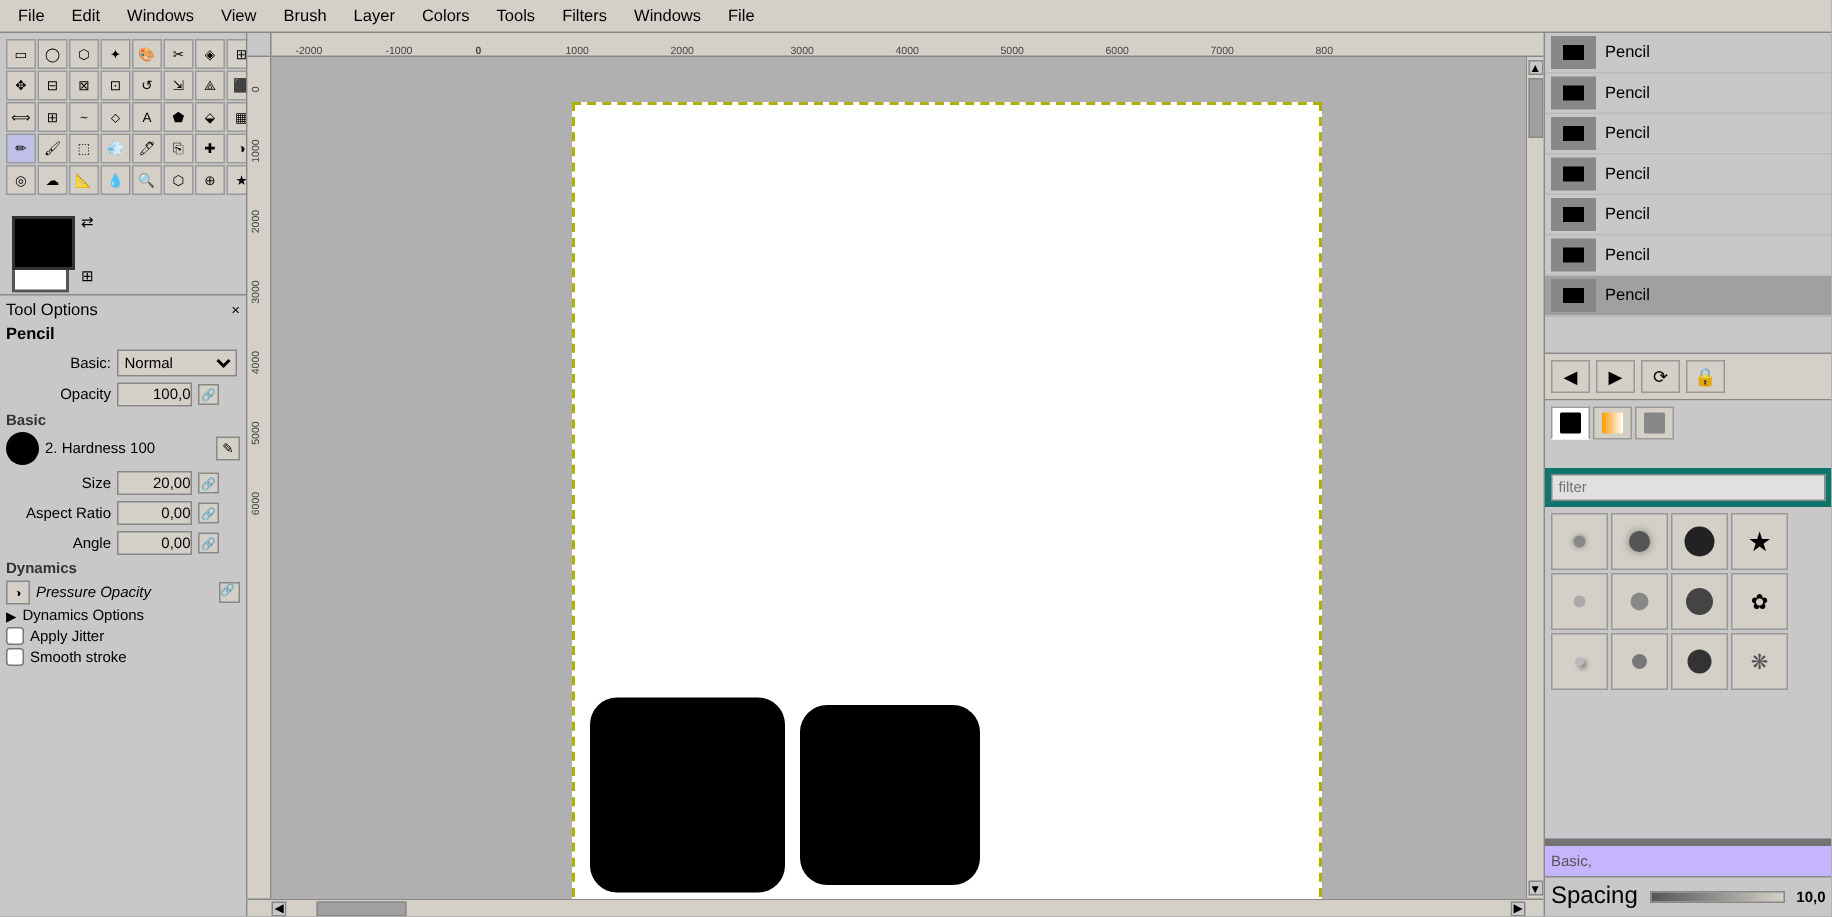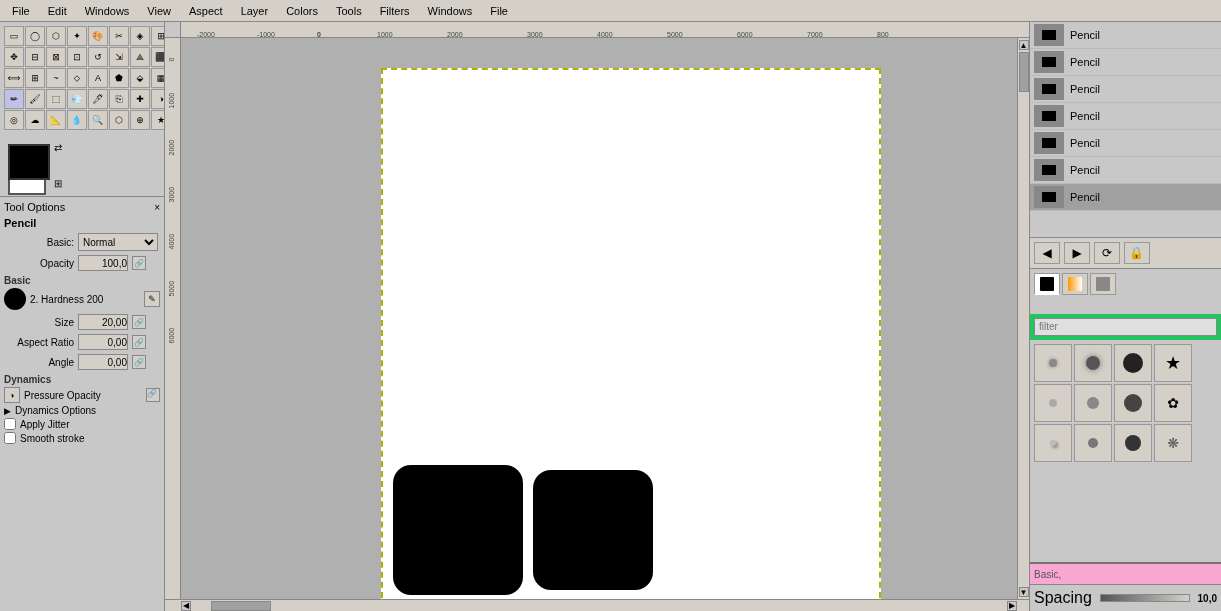--- a/index.html
+++ b/index.html
@@ -35,21 +35,21 @@
     .chain-btn { width: 14px; height: 14px; background: #d4d0c8; border: 1px solid #888; cursor: pointer; font-size: 8px; display: flex; align-items: center; justify-content: center; }
 
     .brush-row { display: flex; align-items: center; gap: 4px; margin-bottom: 4px; }
     .brush-preview { width: 22px; height: 22px; border-radius: 50%; background: #000; flex-shrink: 0; }
     .brush-name { font-size: 10px; flex: 1; }
     .brush-edit-btn { width: 16px; height: 16px; background: #d4d0c8; border: 1px solid #888; cursor: pointer; font-size: 9px; }
 
     .section-label { font-size: 10px; font-weight: bold; color: #333; margin: 2px 0; }
     .dynamics-row { display: flex; align-items: center; gap: 4px; margin-bottom: 2px; }
     .dynamics-icon { width: 16px; height: 16px; background: #d4d0c8; border: 1px solid #888; font-size: 8px; display: flex; align-items: center; justify-content: center; }
-    .dynamics-name { font-size: 10px; flex: 1; }
+    .dynamics-name { font-size: 10px; flex: 1; font-style: italic; }
     .dynamics-chain { width: 14px; height: 14px; background: #d4d0c8; border: 1px solid #888; font-size: 8px; }
 
     .checkbox-row { display: flex; align-items: center; gap: 4px; margin-bottom: 2px; }
     .checkbox-row input { width: 12px; height: 12px; }
     .checkbox-row label { font-size: 10px; }
 
     
     #canvas-area { flex: 1; background: #b0b0b0; display: flex; flex-direction: column; overflow: hidden; position: relative; }
     #ruler-h { height: 16px; background: #d4d0c8; border-bottom: 1px solid #888; display: flex; align-items: center; padding-left: 16px; overflow: hidden; position: relative; }
     #ruler-corner { width: 16px; height: 16px; background: #c8c8c8; border-right: 1px solid #888; border-bottom: 1px solid #888; position: absolute; left: 0; top: 0; }
@@ -74,30 +74,30 @@
     .brush-thumb-inner { background: #000; }
     .brush-list-label { font-size: 11px; }
 
     #brush-nav { display: flex; gap: 4px; padding: 4px; background: #d4d0c8; border-top: 1px solid #888; border-bottom: 1px solid #888; }
     .nav-btn { width: 26px; height: 22px; background: #d4d0c8; border: 1px solid #999; cursor: pointer; display: flex; align-items: center; justify-content: center; font-size: 12px; }
 
     #brush-tabs { display: flex; gap: 2px; padding: 4px 4px 0; background: #c8c8c8; }
     .brush-tab { width: 26px; height: 22px; background: #d4d0c8; border: 1px solid #999; cursor: pointer; display: flex; align-items: center; justify-content: center; }
     .brush-tab.active { background: #fff; border-bottom: 1px solid #fff; }
 
-    #filter-row { padding: 4px; background: #22c55e; margin-top: 19px; }
+    #filter-row { padding: 4px; background: #0f766e; margin-top: 19px; }
     #filter-input { width: 100%; height: 18px; font-size: 10px; background: #e0e0e0; border: 1px solid #888; padding: 0 4px; }
 
     #selected-brush-info { padding: 4px; background: #c8c8c8; border-top: 1px solid #888; font-size: 10px; font-weight: bold; }
 
     #brush-grid-area { flex: 1; background: #c8c8c8; overflow: hidden; padding: 4px; }
     #brush-grid { display: grid; grid-template-columns: repeat(4, 38px); gap: 2px; }
     .brush-cell { width: 38px; height: 38px; background: #d4d0c8; border: 1px solid #999; cursor: pointer; display: flex; align-items: center; justify-content: center; }
 
-    #tag-section { padding: 4px; background: #f9a8d4; border-top: 2px solid #737373; }
+    #tag-section { padding: 4px; background: #c4b5fd; border-top: 5px solid #737373; }
     .tag-label { font-size: 10px; color: #555; }
 
     #spacing-row { display: flex; align-items: center; gap: 4px; padding: 4px; background: #c8c8c8; border-top: 1px solid #888; }
     .spacing-label { font-size: 16px; }
     .spacing-value { font-size: 10px; font-weight: bold; }
 
     
     #canvas-scrollbar { width: 12px; background: #d4d0c8; border-left: 1px solid #888; display: flex; flex-direction: column; align-items: center; padding: 2px 0; gap: 2px; }
     .scroll-arrow { width: 10px; height: 10px; background: #c8c8c8; border: 1px solid #888; cursor: pointer; display: flex; align-items: center; justify-content: center; font-size: 8px; }
     .scroll-track { flex: 1; width: 10px; background: #d4d0c8; position: relative; }
@@ -109,21 +109,21 @@
     .scroll-thumb-h { height: 10px; width: 60px; background: #a0a0a0; border: 1px solid #888; position: absolute; left: 20px; }
   </style>
 </head>
 <body>
 
 <div id="menubar">
   <div class="menu-item">File</div>
   <div class="menu-item">Edit</div>
   <div class="menu-item">Windows</div>
   <div class="menu-item">View</div>
-  <div class="menu-item">Aspect</div>
+  <div class="menu-item">Brush</div>
   <div class="menu-item">Layer</div>
   <div class="menu-item">Colors</div>
   <div class="menu-item">Tools</div>
   <div class="menu-item">Filters</div>
   <div class="menu-item">Windows</div>
   <div class="menu-item">File</div>
 </div>
 
 <div id="main">
 
@@ -200,21 +200,21 @@
 
       <div class="option-row">
         <span class="option-label">Opacity</span>
         <input type="text" class="num-input" value="100,0" style="">
         <div class="chain-btn">🔗</div>
       </div>
 
       <div class="section-label">Basic</div>
       <div class="brush-row">
         <div class="brush-preview"></div>
-        <span class="brush-name">2. Hardness 200</span>
+        <span class="brush-name">2. Hardness 100</span>
         <button class="brush-edit-btn">✎</button>
       </div>
 
       <div class="option-row">
         <span class="option-label">Size</span>
         <input type="text" class="num-input" value="20,00" style="">
         <div class="chain-btn">🔗</div>
       </div>
 
       <div class="option-row">

